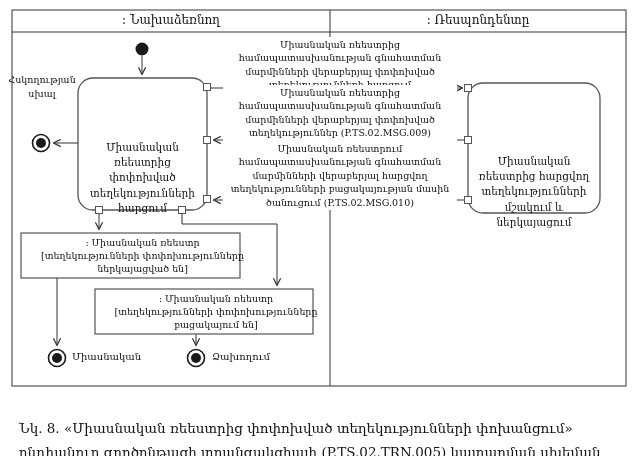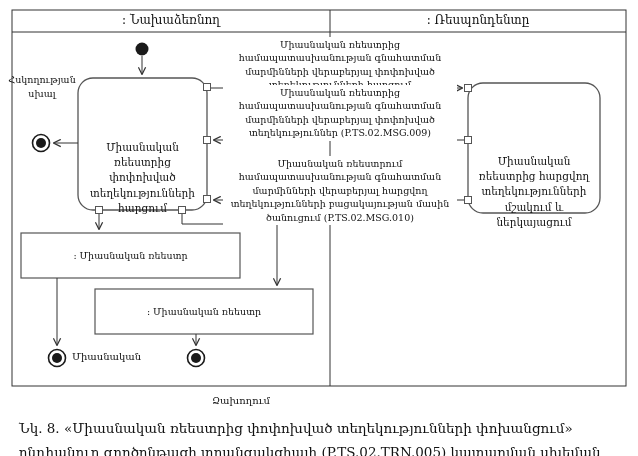--- a/index.html
+++ b/index.html
@@ -13,21 +13,21 @@
   .action-text{
     display:flex;align-items:flex-start;justify-content:center;text-align:center;
     font-size:10.5px;line-height:1.45;margin-top:48px;
   }
   .msg{
     background:#ffffff;text-align:center;font-size:9.5px;line-height:1.42;
     padding:1px 2px;
   }
   .obj{
     display:flex;flex-direction:column;align-items:center;justify-content:center;
-    text-align:center;font-size:9.5px;line-height:1.4;
+    text-align:center;font-size:9.5px;line-height:1.4;padding-left:12px;
   }
   .final-label{font-size:10px;}
   .error-label{font-size:9.5px;text-align:center;line-height:1.45;}
   #caption{
     position:absolute;left:19px;top:416px;width:600px;z-index:2;
     text-align:left;font-size:13.5px;line-height:24px;
   }
 </style>
 </head>
 <body>
@@ -97,27 +97,29 @@
   </svg>
 
   <div class="txt lane-label" style="left:12px;top:13px;width:318px;">: Նախաձեռնող</div>
   <div class="txt lane-label" style="left:330px;top:13px;width:296px;">: Ռեսպոնդենտը</div>
 
   <div class="txt action-text" style="left:80px;top:92px;width:125px;height:116px;">Միասնական ռեեստրից փոփոխված տեղեկությունների հարցում</div>
   <div class="txt action-text" style="left:470px;top:106px;width:128px;height:105px;">Միասնական ռեեստրից հարցվող տեղեկությունների մշակում և ներկայացում</div>
 
   <div class="txt msg" style="left:223px;top:37px;width:230px;">Միասնական ռեեստրից համապատասխանության գնահատման մարմինների վերաբերյալ փոփոխված տեղեկությունների հարցում  (P.TS.02.MSG.008)</div>
   <div class="txt msg" style="left:223px;top:85px;width:230px;">Միասնական ռեեստրից համապատասխանության գնահատման մարմինների վերաբերյալ փոփոխված տեղեկություններ (P.TS.02.MSG.009)</div>
-  <div class="txt msg" style="left:223px;top:156px;width:230px;">Միասնական ռեեստրում համապատասխանության գնահատման մարմինների վերաբերյալ հարցվող տեղեկությունների բացակայության մասին ծանուցում (P.TS.02.MSG.010)</div>
+  <div class="txt msg" style="left:223px;top:141px;width:230px;">Միասնական ռեեստրում համապատասխանության գնահատման մարմինների վերաբերյալ հարցվող տեղեկությունների բացակայության մասին ծանուցում (P.TS.02.MSG.010)</div>
 
   <div class="txt obj" style="left:22px;top:234px;width:217px;height:43px;">
     <span>: Միասնական ռեեստր</span>
+    <span>[տեղեկությունների փոփոխությունները ներկայացված են]</span>
   </div>
   <div class="txt obj" style="left:96px;top:290px;width:216px;height:43px;">
     <span>: Միասնական ռեեստր</span>
+    <span>[տեղեկությունների փոփոխությունները բացակայում են]</span>
   </div>
 
   <div class="txt error-label" style="left:8px;top:73px;width:68px;">Հսկողության սխալ</div>
   <div class="txt final-label" style="left:72px;top:351px;">Միասնական</div>
-  <div class="txt final-label" style="left:212px;top:351px;margin-top:44px;">Ձախողում</div>
+  <div class="txt final-label" style="left:212px;top:351px;">Ձախողում</div>
 
   <div id="caption">Նկ. 8. «Միասնական ռեեստրից փոփոխված տեղեկությունների փոխանցում» ընդհանուր գործընթացի տրանզակցիայի (P.TS.02.TRN.005) կատարման սխեման</div>
 </div>
 
 </body></html>

